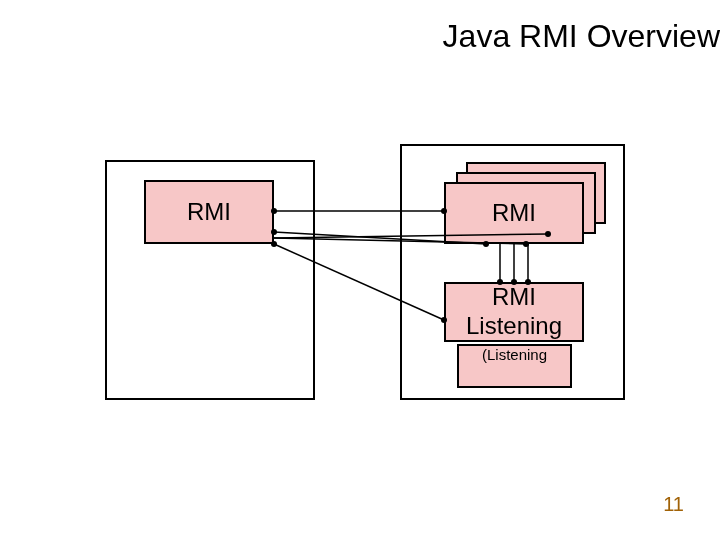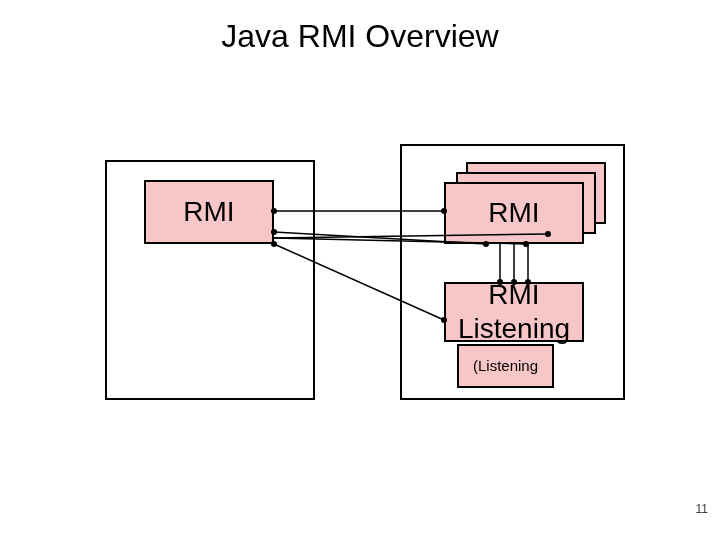--- a/index.html
+++ b/index.html
@@ -9,57 +9,57 @@
     height: 540px;
     background: #fff;
     font-family: Arial, Helvetica, sans-serif;
     position: relative;
     overflow: hidden;
   }
   .title {
     position: absolute;
     top: 18px;
     width: 100%;
-    text-align: center;
+    text-align: right;
     font-size: 32px;
     color: #000;
     font-weight: 400;
   }
   .box {
     position: absolute;
     border: 2px solid #000;
     box-sizing: border-box;
     background: #fff;
   }
   .pink {
     background: #f7c7c7;
   }
   .label {
     text-align: center;
-    font-size: 28px;
+    font-size: 24px;
     line-height: 1.2;
     color: #000;
   }
   .small {
     font-size: 15px;
     line-height: 1.2;
   }
   svg.wires {
     position: absolute;
     left: 0; top: 0;
     width: 720px;
     height: 540px;
     pointer-events: none;
   }
   .pagenum {
     position: absolute;
-    right: 12px;
+    right: 36px;
     bottom: 24px;
-    font-size: 12px;
-    color: #404040;
+    font-size: 20px;
+    color: #a16207;
   }
 </style>
 </head>
 <body>
 
 <div class="title">Java RMI Overview</div>
 
 <div class="box" style="left:105px; top:160px; width:210px; height:240px;"></div>
 
 <div class="box pink" style="left:144px; top:180px; width:130px; height:64px; display:flex; flex-direction:column; justify-content:center;">
@@ -72,21 +72,21 @@
 <div class="box pink" style="left:456px; top:172px; width:140px; height:62px;"></div>
 <div class="box pink" style="left:444px; top:182px; width:140px; height:62px; display:flex; flex-direction:column; justify-content:center;">
   <div class="label">RMI</div>
 </div>
 
 <div class="box pink" style="left:444px; top:282px; width:140px; height:60px; display:flex; flex-direction:column; justify-content:center;">
   <div class="label">RMI</div>
   <div class="label">Listening</div>
 </div>
 
-<div class="box pink" style="left:457px; top:344px; width:97px; height:44px; display:flex; flex-direction:column; justify-content:center;">
+<div class="box pink" style="left:457px; top:344px; width:115px; height:44px; display:flex; flex-direction:row; justify-content:center;">
   <div class="label small">(Listening</div>
 </div>
 
 <svg class="wires">
 
   <line x1="274" y1="211" x2="444" y2="211" stroke="#000" stroke-width="1.5"></line>
   <line x1="274" y1="232" x2="486" y2="244" stroke="#000" stroke-width="1.5"></line>
   <line x1="274" y1="238" x2="526" y2="244" stroke="#000" stroke-width="1.5"></line>
   <line x1="274" y1="238" x2="548" y2="234" stroke="#000" stroke-width="1.5"></line>
 

